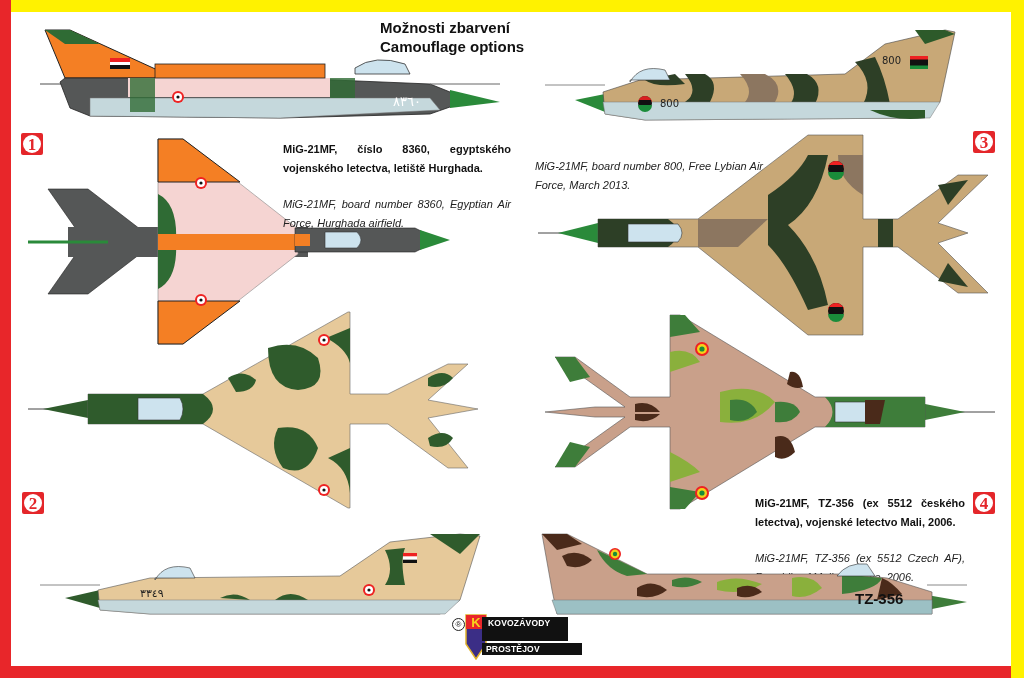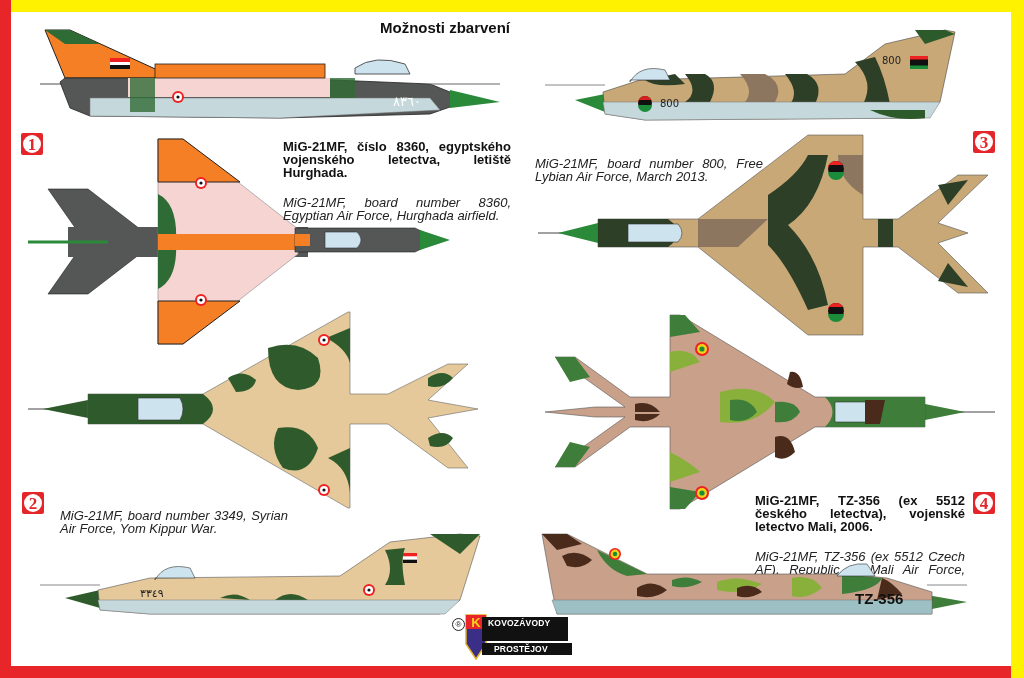--- a/index.html
+++ b/index.html
@@ -4,41 +4,42 @@
 <style>
   html, body { margin:0; padding:0; }
   body { width:1024px; height:678px; position:relative; overflow:hidden; background:#ffffff; font-family:"Liberation Sans", sans-serif; }
   .frame-top { position:absolute; left:0; top:0; width:1024px; height:12px; background:#fff200; }
   .frame-right { position:absolute; right:0; top:0; width:13px; height:678px; background:#fff200; }
   .frame-left { position:absolute; left:0; top:0; width:11px; height:678px; background:#e8262a; }
   .frame-bottom { position:absolute; left:0; bottom:0; width:1011px; height:12px; background:#e8262a; }
   .title { position:absolute; left:380px; top:18px; width:260px; text-align:left; font-weight:bold; font-size:15px; line-height:19px; color:#111; }
   .badge { position:absolute; width:22px; height:22px; background:#e4262a; border-radius:2px; display:flex; align-items:center; justify-content:center; }
   .badge span { display:block; width:18px; height:18px; border-radius:50%; background:#fff; color:#e4262a; font-family:"Liberation Serif", serif; font-weight:bold; font-size:17px; line-height:19px; text-align:center; }
-  .caption { position:absolute; width:228px; font-size:13px; line-height:13px; color:#111; }
+  .caption { position:absolute; width:228px; font-size:11px; line-height:19px; color:#111; }
   .caption .cz { font-weight:bold; text-align:justify; text-align-last:left; }
   .caption .en { font-style:italic; margin-top:17px; color:#222; text-align:justify; text-align-last:left; }
   svg.plane { position:absolute; overflow:visible; }
   .logo { position:absolute; left:452px; top:614px; width:118px; height:46px; }
   .logo .reg { position:absolute; left:0; top:4px; width:11px; height:11px; border:1px solid #222; border-radius:50%; font-size:8px; line-height:11px; text-align:center; color:#222; }
   .logo .bar { position:absolute; background:#111; color:#fff; font-weight:bold; font-size:8.5px; line-height:12px; letter-spacing:0.2px; }
   .logo .bar1 { left:30px; top:3px; width:86px; height:24px; padding-left:6px; box-sizing:border-box; }
   .logo .bar2 { left:30px; top:17px; width:86px; height:10px; }
-  .logo .bar3 { left:30px; top:29px; width:90px; height:12px; padding-left:12px; box-sizing:border-box; }
+  .logo .bar3 { left:30px; top:29px; width:100px; height:12px; padding-left:4px; box-sizing:border-box; }
 </style>
 </head>
 <body>
 
 <div class="frame-top"></div>
 <div class="frame-right"></div>
 <div class="frame-left"></div>
 <div class="frame-bottom"></div>
 
 <div class="title">
   <div>Možnosti zbarvení</div>
+  <div>Camouflage options</div>
 </div>
 
 <svg class="plane" style="left:30px;top:22px" width="460" height="100" viewBox="0 0 460 100">
   <line x1="10" y1="62" x2="60" y2="62" stroke="#888" stroke-width="1.5"></line>
   <polygon points="15,8 40,8 145,56 35,56" fill="#f47f24" stroke="#222" stroke-width="1"></polygon>
   <polygon points="15,8 40,8 70,22 35,22" fill="#2f6b34"></polygon>
   <polygon points="35,56 100,56 255,56 400,62 440,78 400,92 250,96 60,94 40,86 30,60" fill="#555757" stroke="#222" stroke-width="0.8"></polygon>
   <polygon points="98,56 300,56 300,75 98,75" fill="#f5d4d2"></polygon>
   <rect x="125" y="42" width="170" height="14" fill="#f47f24" stroke="#222" stroke-width="0.8"></rect>
   <polygon points="60,76 400,76 410,88 250,96 60,94" fill="#c5d8dc" stroke="#777" stroke-width="0.5"></polygon>
@@ -151,21 +152,20 @@
     <circle cx="296" cy="32" r="4" fill="#fff"></circle>
     <circle cx="296" cy="32" r="1.6" fill="#111"></circle>
   <circle cx="296" cy="182" r="6" fill="#e22"></circle>
     <circle cx="296" cy="182" r="4" fill="#fff"></circle>
     <circle cx="296" cy="182" r="1.6" fill="#111"></circle>
 </svg>
 <div class="badge" style="left:22px;top:492px">
     <span>2</span>
   </div>
 <div class="caption" style="left:60px;top:492px">
-  <div class="en">MiG-21MF, board number 3349, Syrian Air Force, Yom Kippur War.</div>
 </div>
 <svg class="plane" style="left:40px;top:530px" width="450" height="90" viewBox="0 0 450 90">
   <line x1="0" y1="55" x2="60" y2="55" stroke="#888" stroke-width="1"></line>
   <polygon points="25,68 60,60 60,78" fill="#2f5b2c"></polygon>
   <polygon points="58,60 110,48 300,46 350,12 420,4 440,6 420,70 400,84 110,84 60,80" fill="#e6c99a" stroke="#555" stroke-width="0.6"></polygon>
   <polygon points="390,4 440,4 420,24" fill="#2f5b2c"></polygon>
   <path d="M345,20 Q355,40 345,55 L365,55 Q360,30 365,18 Z" fill="#2f5b2c"></path>
   <path d="M180,68 Q195,60 210,70 Z" fill="#2f5b2c"></path>
   <path d="M235,70 Q250,58 268,70 Z" fill="#2f5b2c"></path>
   <polygon points="58,70 420,70 405,84 110,84 60,80" fill="#c5d8dc" stroke="#777" stroke-width="0.5"></polygon>

